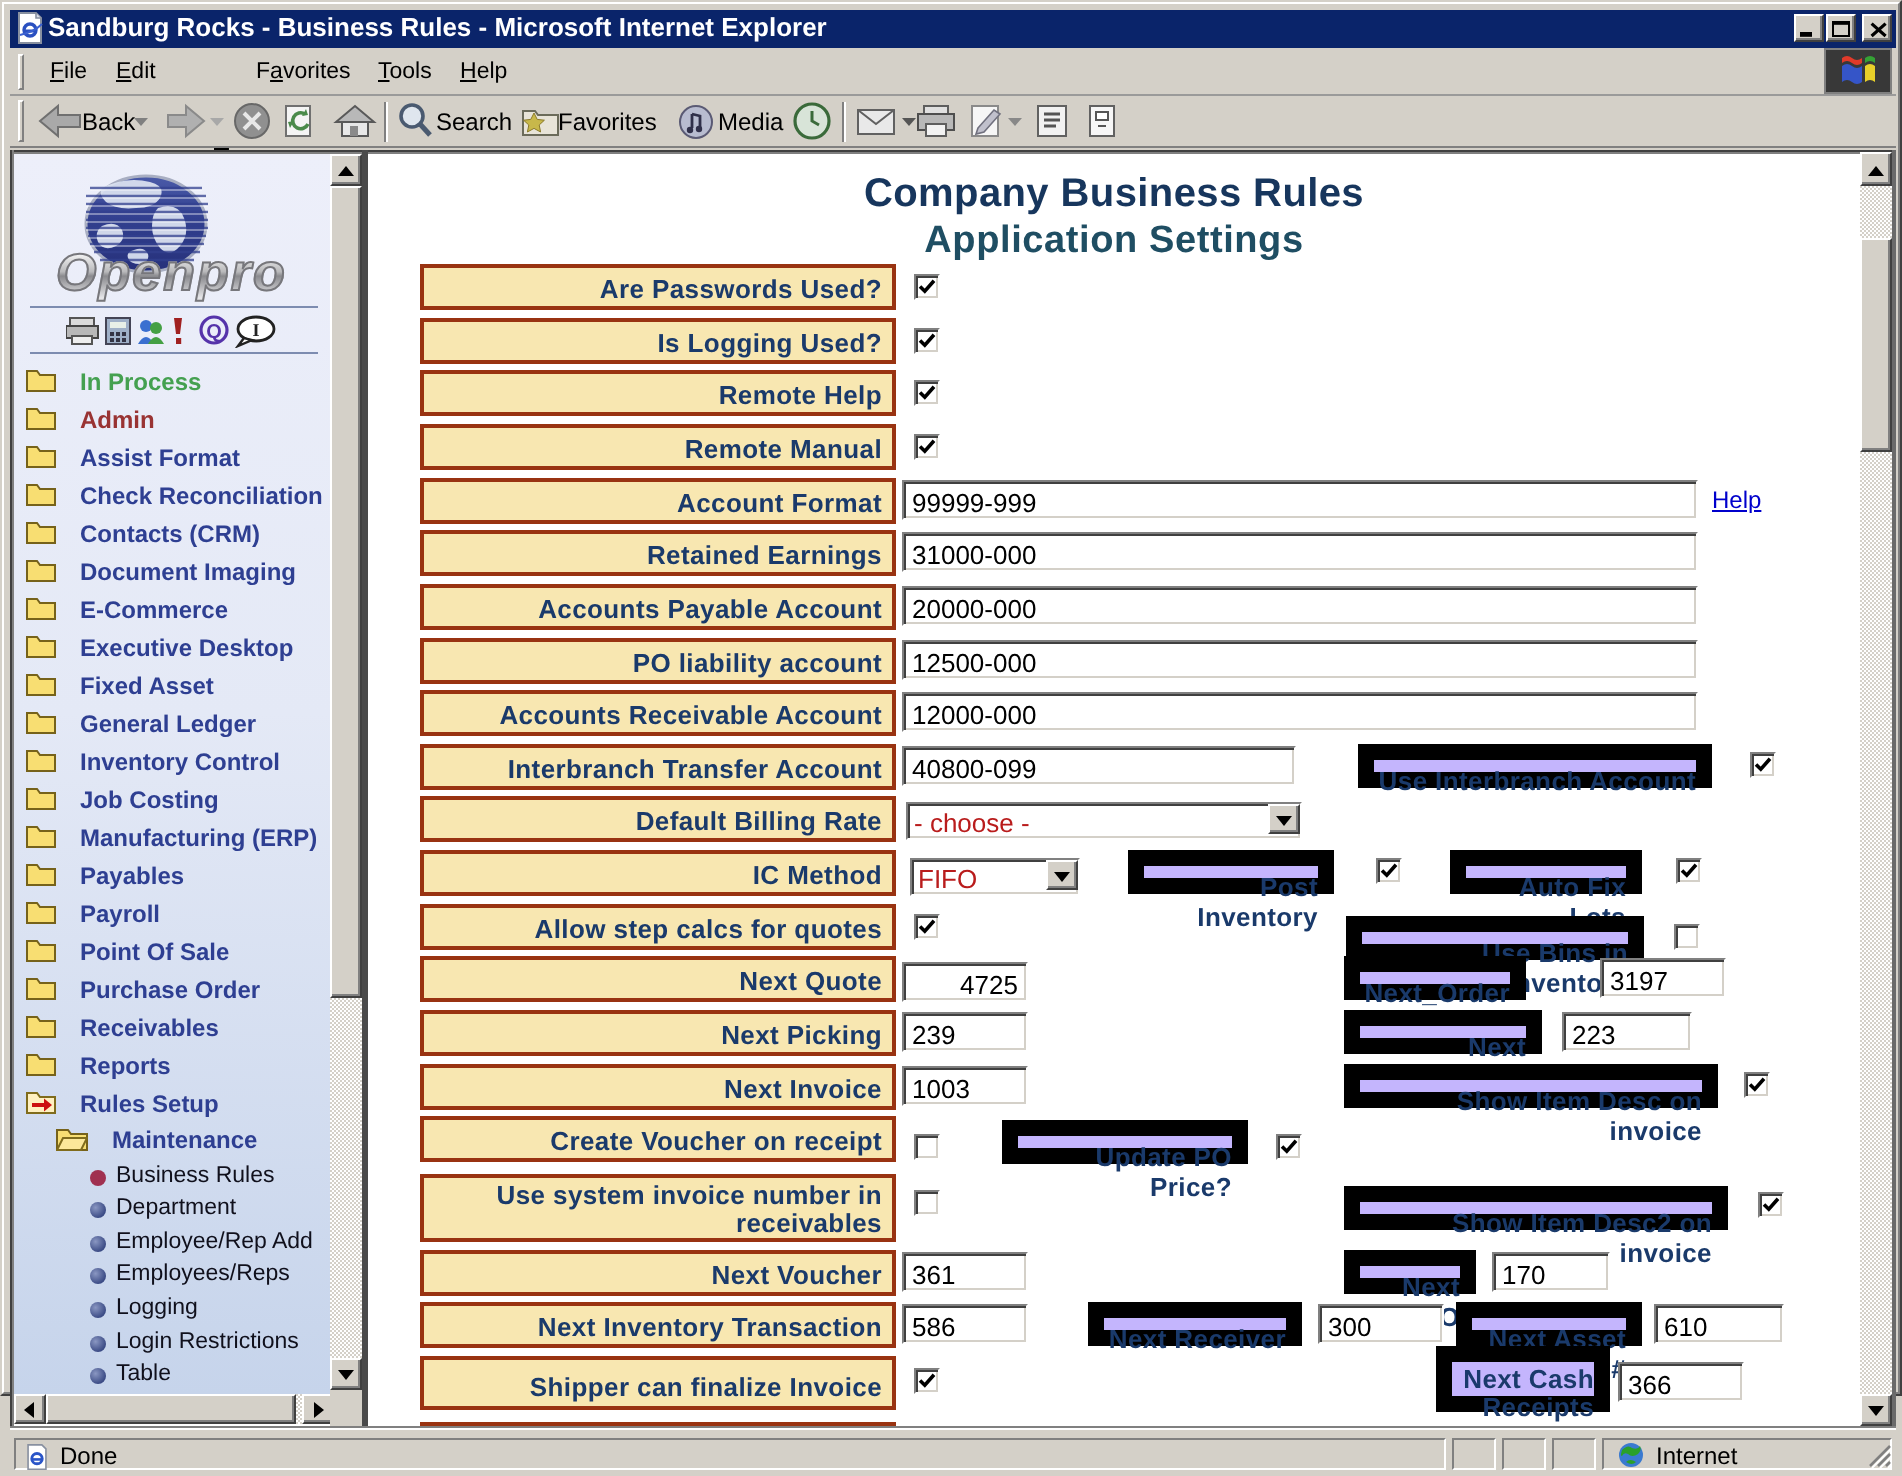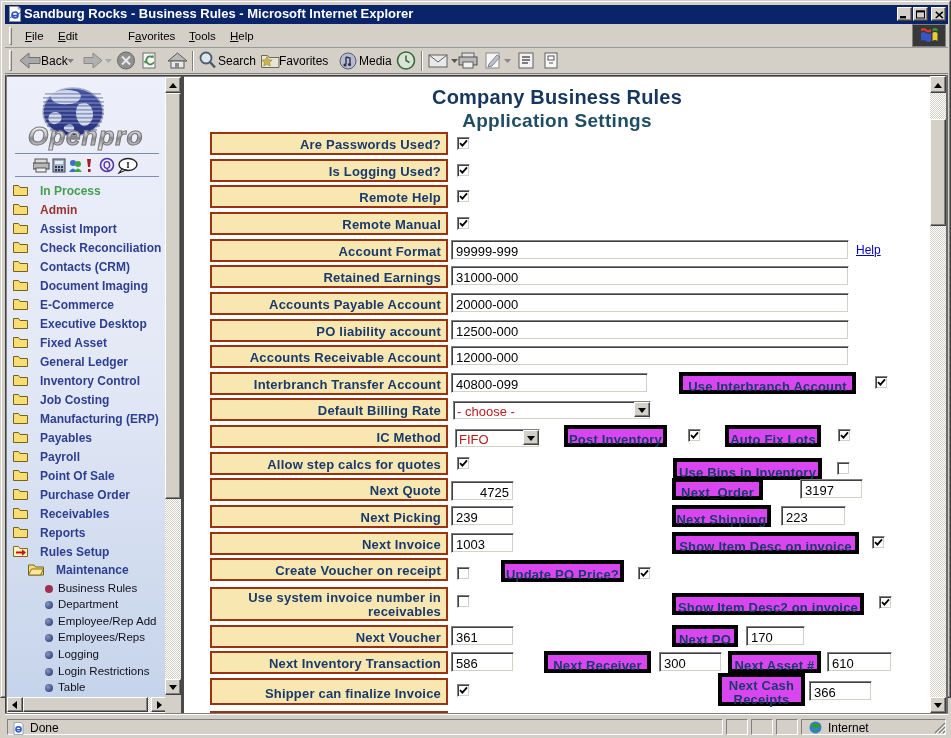--- a/index.html
+++ b/index.html
@@ -74,22 +74,22 @@
   background:radial-gradient(circle at 35% 35%, #8a97c2, #3c4c86 70%); }
 #h1 { position:absolute; left:0; top:9px; width:746px; text-align:center;
   font-size:20px; font-weight:bold; color:#17365d; letter-spacing:0.2px; }
 #h2 { position:absolute; left:0; top:33px; width:746px; text-align:center;
   font-size:19px; font-weight:bold; color:#1f4e63; letter-spacing:0.3px; }
 #helplink { position:absolute; left:672px; top:166px; font-size:12px; color:#0000cc; text-decoration:underline; }
 
 .lbox { position:absolute; left:26px; width:238px; height:23px; background:#f8e7b1;
   border:2px solid #993311; color:#1a3a6b; font-weight:bold; font-size:13px; letter-spacing:0.2px;
   text-align:right; padding-right:5px; padding-top:3px; }
-.bbox { position:absolute; background:#d946ef; border:4px solid #000000; color:#1a3a6b;
-  font-weight:bold; font-size:13px; letter-spacing:0.2px; text-align:center; height:22px; padding-top:3px; }
+.bbox { position:absolute; background:#c4b5fd; border:8px solid #000000; color:#1a3a6b;
+  font-weight:bold; font-size:13px; letter-spacing:0.2px; text-align:right; height:22px; padding-top:3px; }
 .inp { position:absolute; height:20px; background:#fff; font-size:13px; color:#000;
   border-top:1px solid #808080; border-left:1px solid #808080;
   border-right:1px solid #fff; border-bottom:1px solid #fff;
   box-shadow:inset 1px 1px 0 #404040, inset -1px -1px 0 #d4d0c8;
   padding-left:4px; padding-top:3px; white-space:nowrap; overflow:hidden; }
 .cb { position:absolute; width:13px; height:13px; background:#fff;
   border-top:1px solid #808080; border-left:1px solid #808080;
   border-right:1px solid #fff; border-bottom:1px solid #fff;
   box-shadow:inset 1px 1px 0 #404040, inset -1px -1px 0 #d4d0c8; }
 .cb svg { position:absolute; left:1px; top:1px; }
@@ -319,21 +319,21 @@
       <div class="fitem" style="top:124px;">
           <svg width="15" height="13" viewBox="0 0 15 13">
             <path d="M0.5 2.5 h5 l1.5 2 h7.5 v8 h-14 z" fill="#f8de72" stroke="#76621a"></path>
           </svg>
           <span class="txt" style="color:#993333;">Admin</span>
         </div>
       <div class="fitem" style="top:143px;">
           <svg width="15" height="13" viewBox="0 0 15 13">
             <path d="M0.5 2.5 h5 l1.5 2 h7.5 v8 h-14 z" fill="#f8de72" stroke="#76621a"></path>
           </svg>
-          <span class="txt">Assist Import</span>
+          <span class="txt">Assist Format</span>
         </div>
       <div class="fitem" style="top:162px;padding-left:36px;">
           <svg width="15" height="13" viewBox="0 0 15 13">
             <path d="M0.5 2.5 h5 l1.5 2 h7.5 v8 h-14 z" fill="#f8de72" stroke="#76621a"></path>
           </svg>
           <span class="txt">Check Reconciliation</span>
         </div>
       <div class="fitem" style="top:181px;">
           <svg width="15" height="13" viewBox="0 0 15 13">
             <path d="M0.5 2.5 h5 l1.5 2 h7.5 v8 h-14 z" fill="#f8de72" stroke="#76621a"></path>

